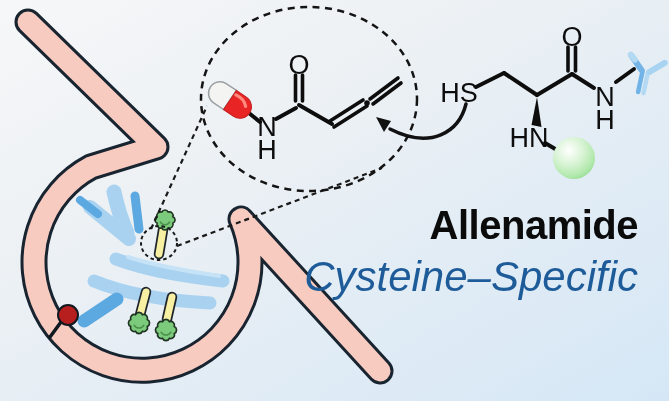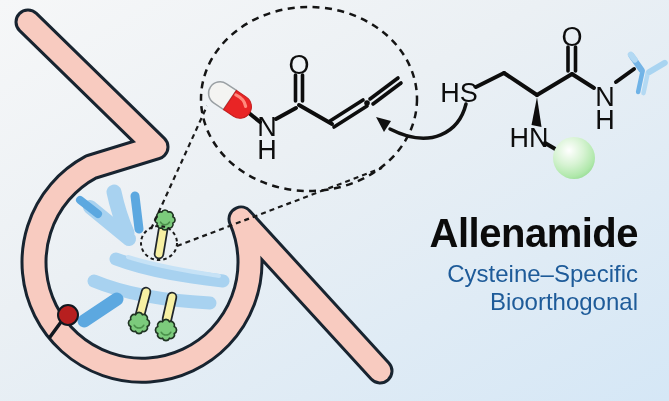--- a/index.html
+++ b/index.html
@@ -10,25 +10,25 @@
     background:linear-gradient(150deg,#f6f7f8 0%,#ebf0f4 40%,#d5e7f6 100%);
     font-family:"Liberation Sans",sans-serif;
   }
   .stage svg{position:absolute;left:0;top:0;}
   .caption{
     position:absolute;top:200px;right:31px;
     text-align:right;
   }
   .caption .heading{
     font-size:40px;font-weight:700;color:#0b0b0b;
-    line-height:1.05;letter-spacing:-0.5px;margin:12px 0 6px 0;
+    line-height:1.05;letter-spacing:-0.5px;margin:4px 0 6px 0;
   }
   .caption .sub{
-    font-size:24px;font-weight:400;color:#1e5b99;
-    line-height:1.18;margin:0;
+    font-size:42px;font-weight:400;color:#1e5b99;
+    line-height:1.18;margin:0;font-style:italic;
   }
   text.atom{
     font-family:"Liberation Sans",sans-serif;
     font-size:27px;fill:#0d0d0d;
   }
 </style>
 </head>
 <body>
 
 <div class="stage">
@@ -142,16 +142,15 @@
     <line x1="2.5" y1="-2" x2="2.5" y2="19" stroke="#b3d9f3" stroke-width="4.5"></line>
     <line x1="-4" y1="-3" x2="-17" y2="-15" stroke="#74b4e6" stroke-width="6"></line>
     <line x1="4" y1="-3" x2="17" y2="-15" stroke="#a9d4f1" stroke-width="6"></line>
     <line x1="-13" y1="-12" x2="-18" y2="-16" stroke="#b3d9f3" stroke-width="6"></line>
   </g>
 </svg>
 
   <div class="caption">
     <div class="heading">Allenamide</div>
     <div class="sub">Cysteine–Specific</div>
-    <div class="sub">Bioorthogonal</div>
   </div>
 
 </div>
 
 </body></html>

